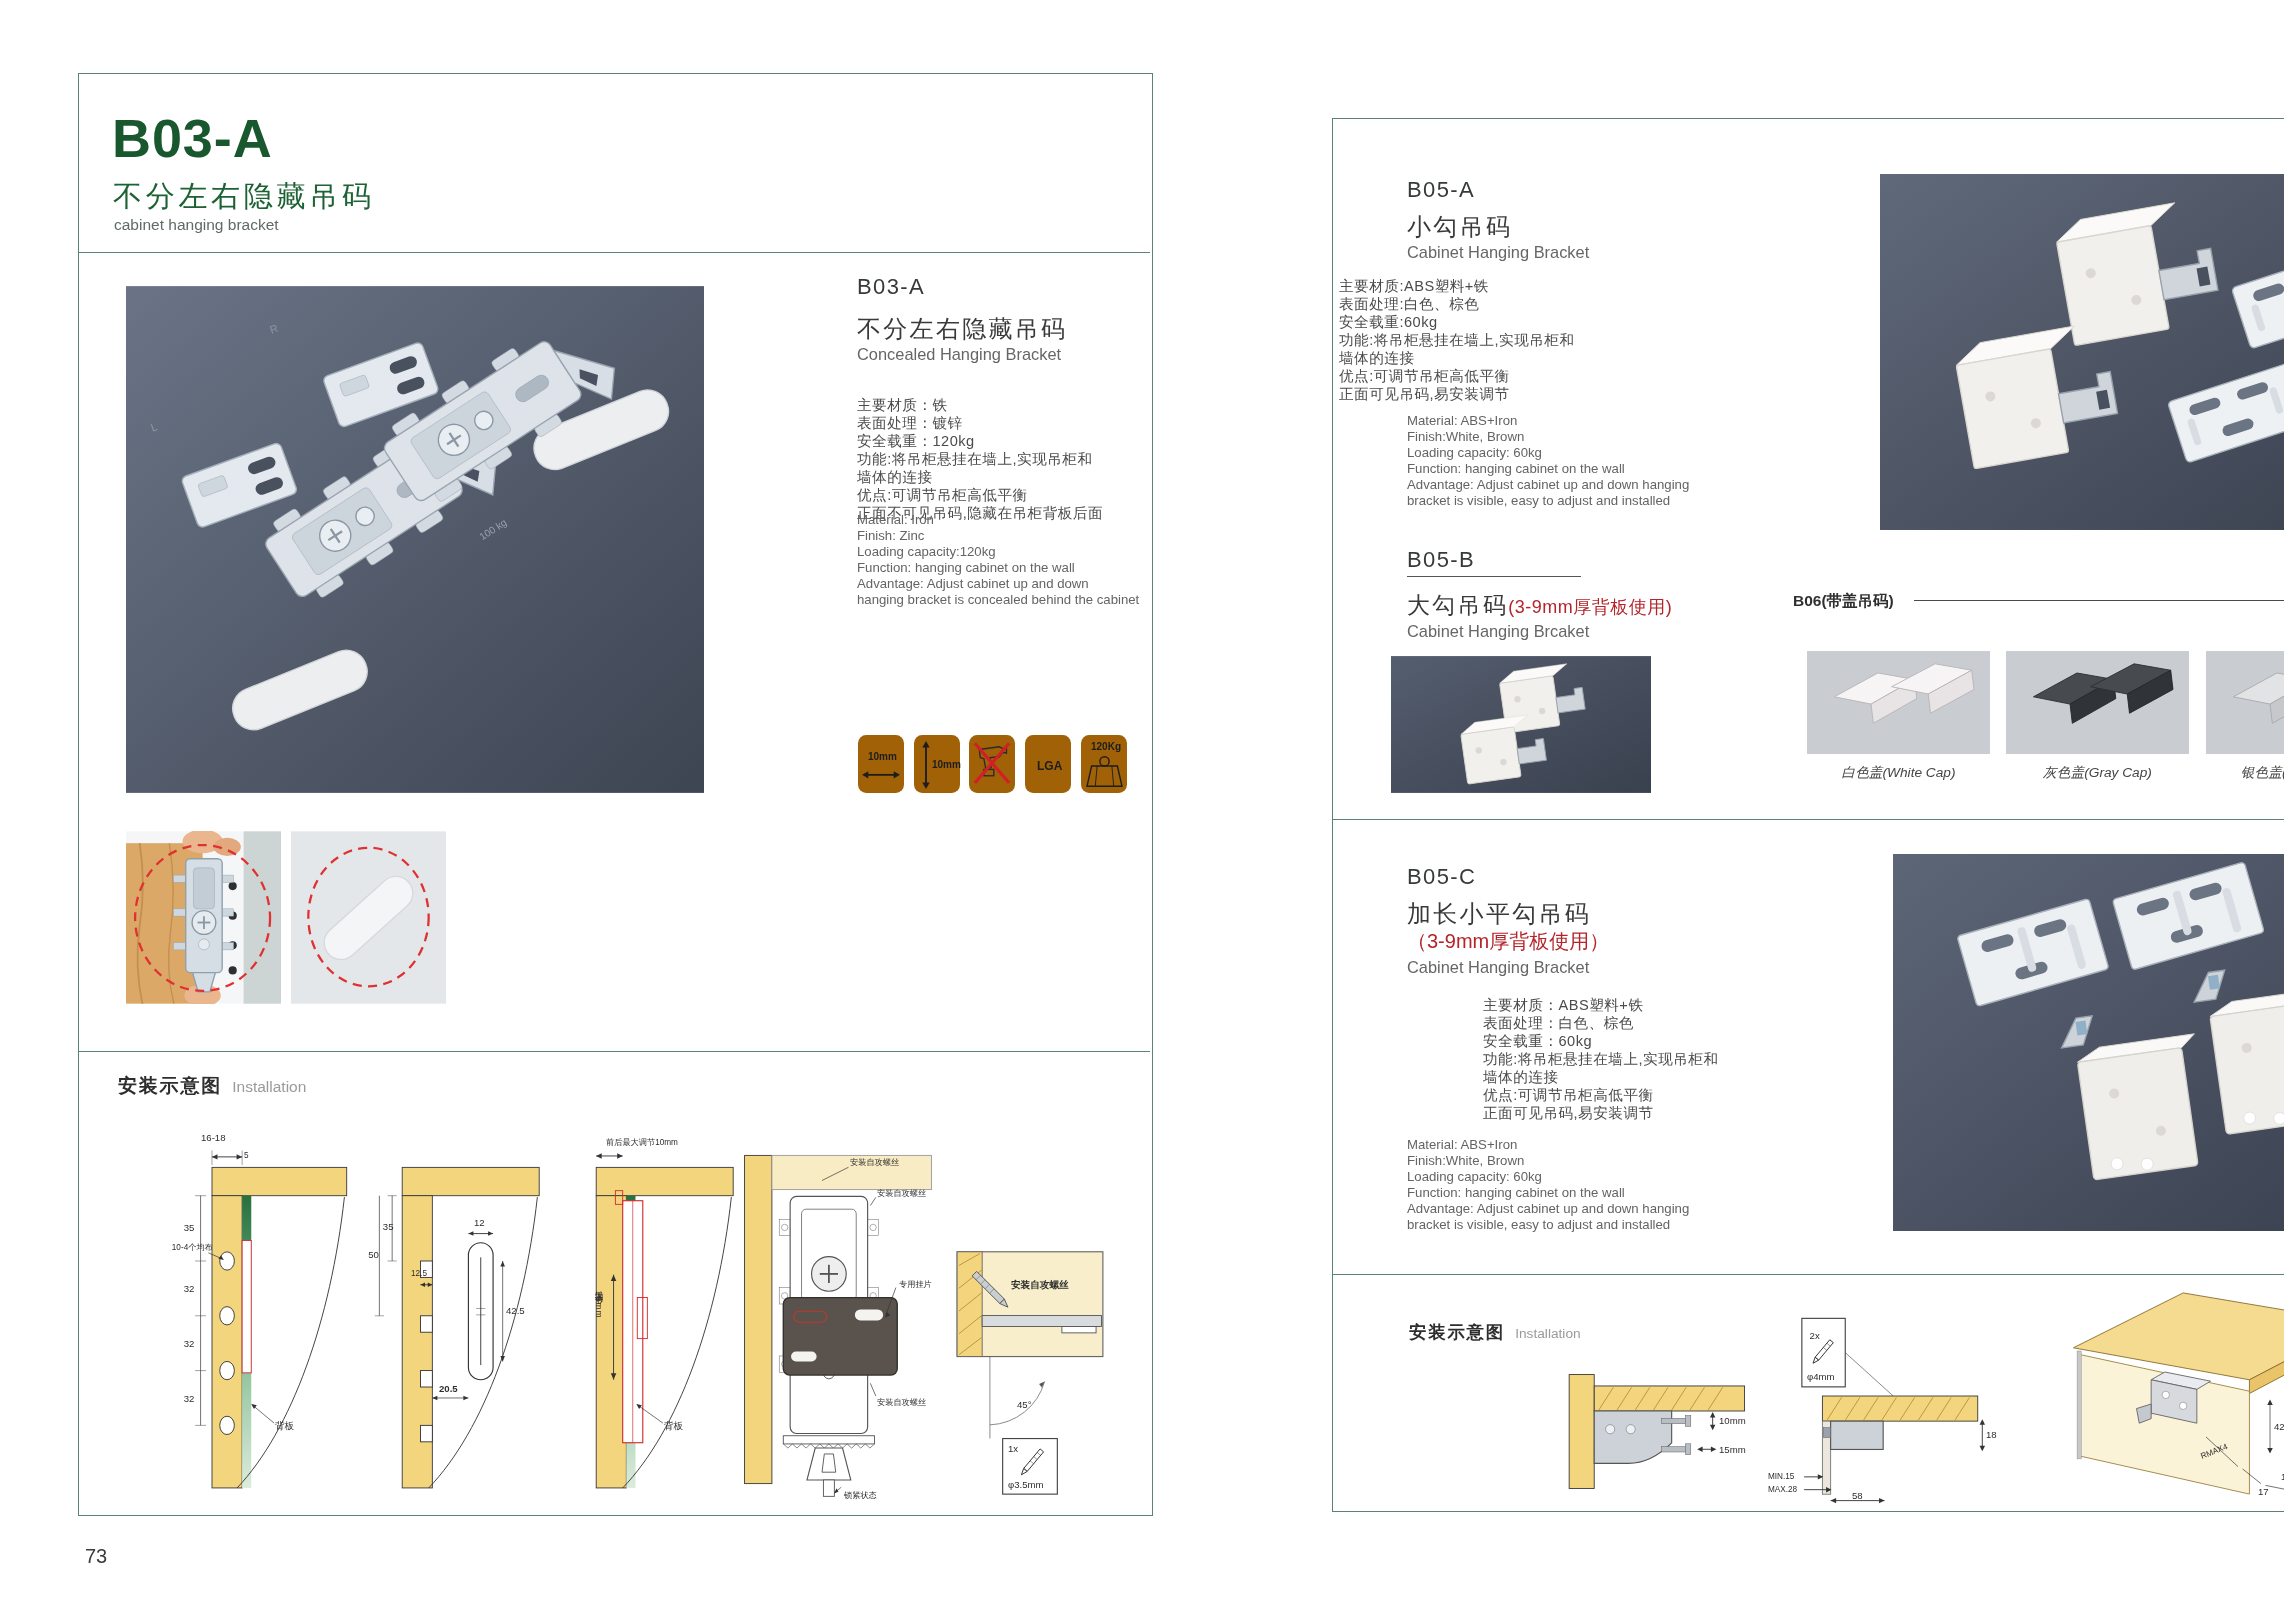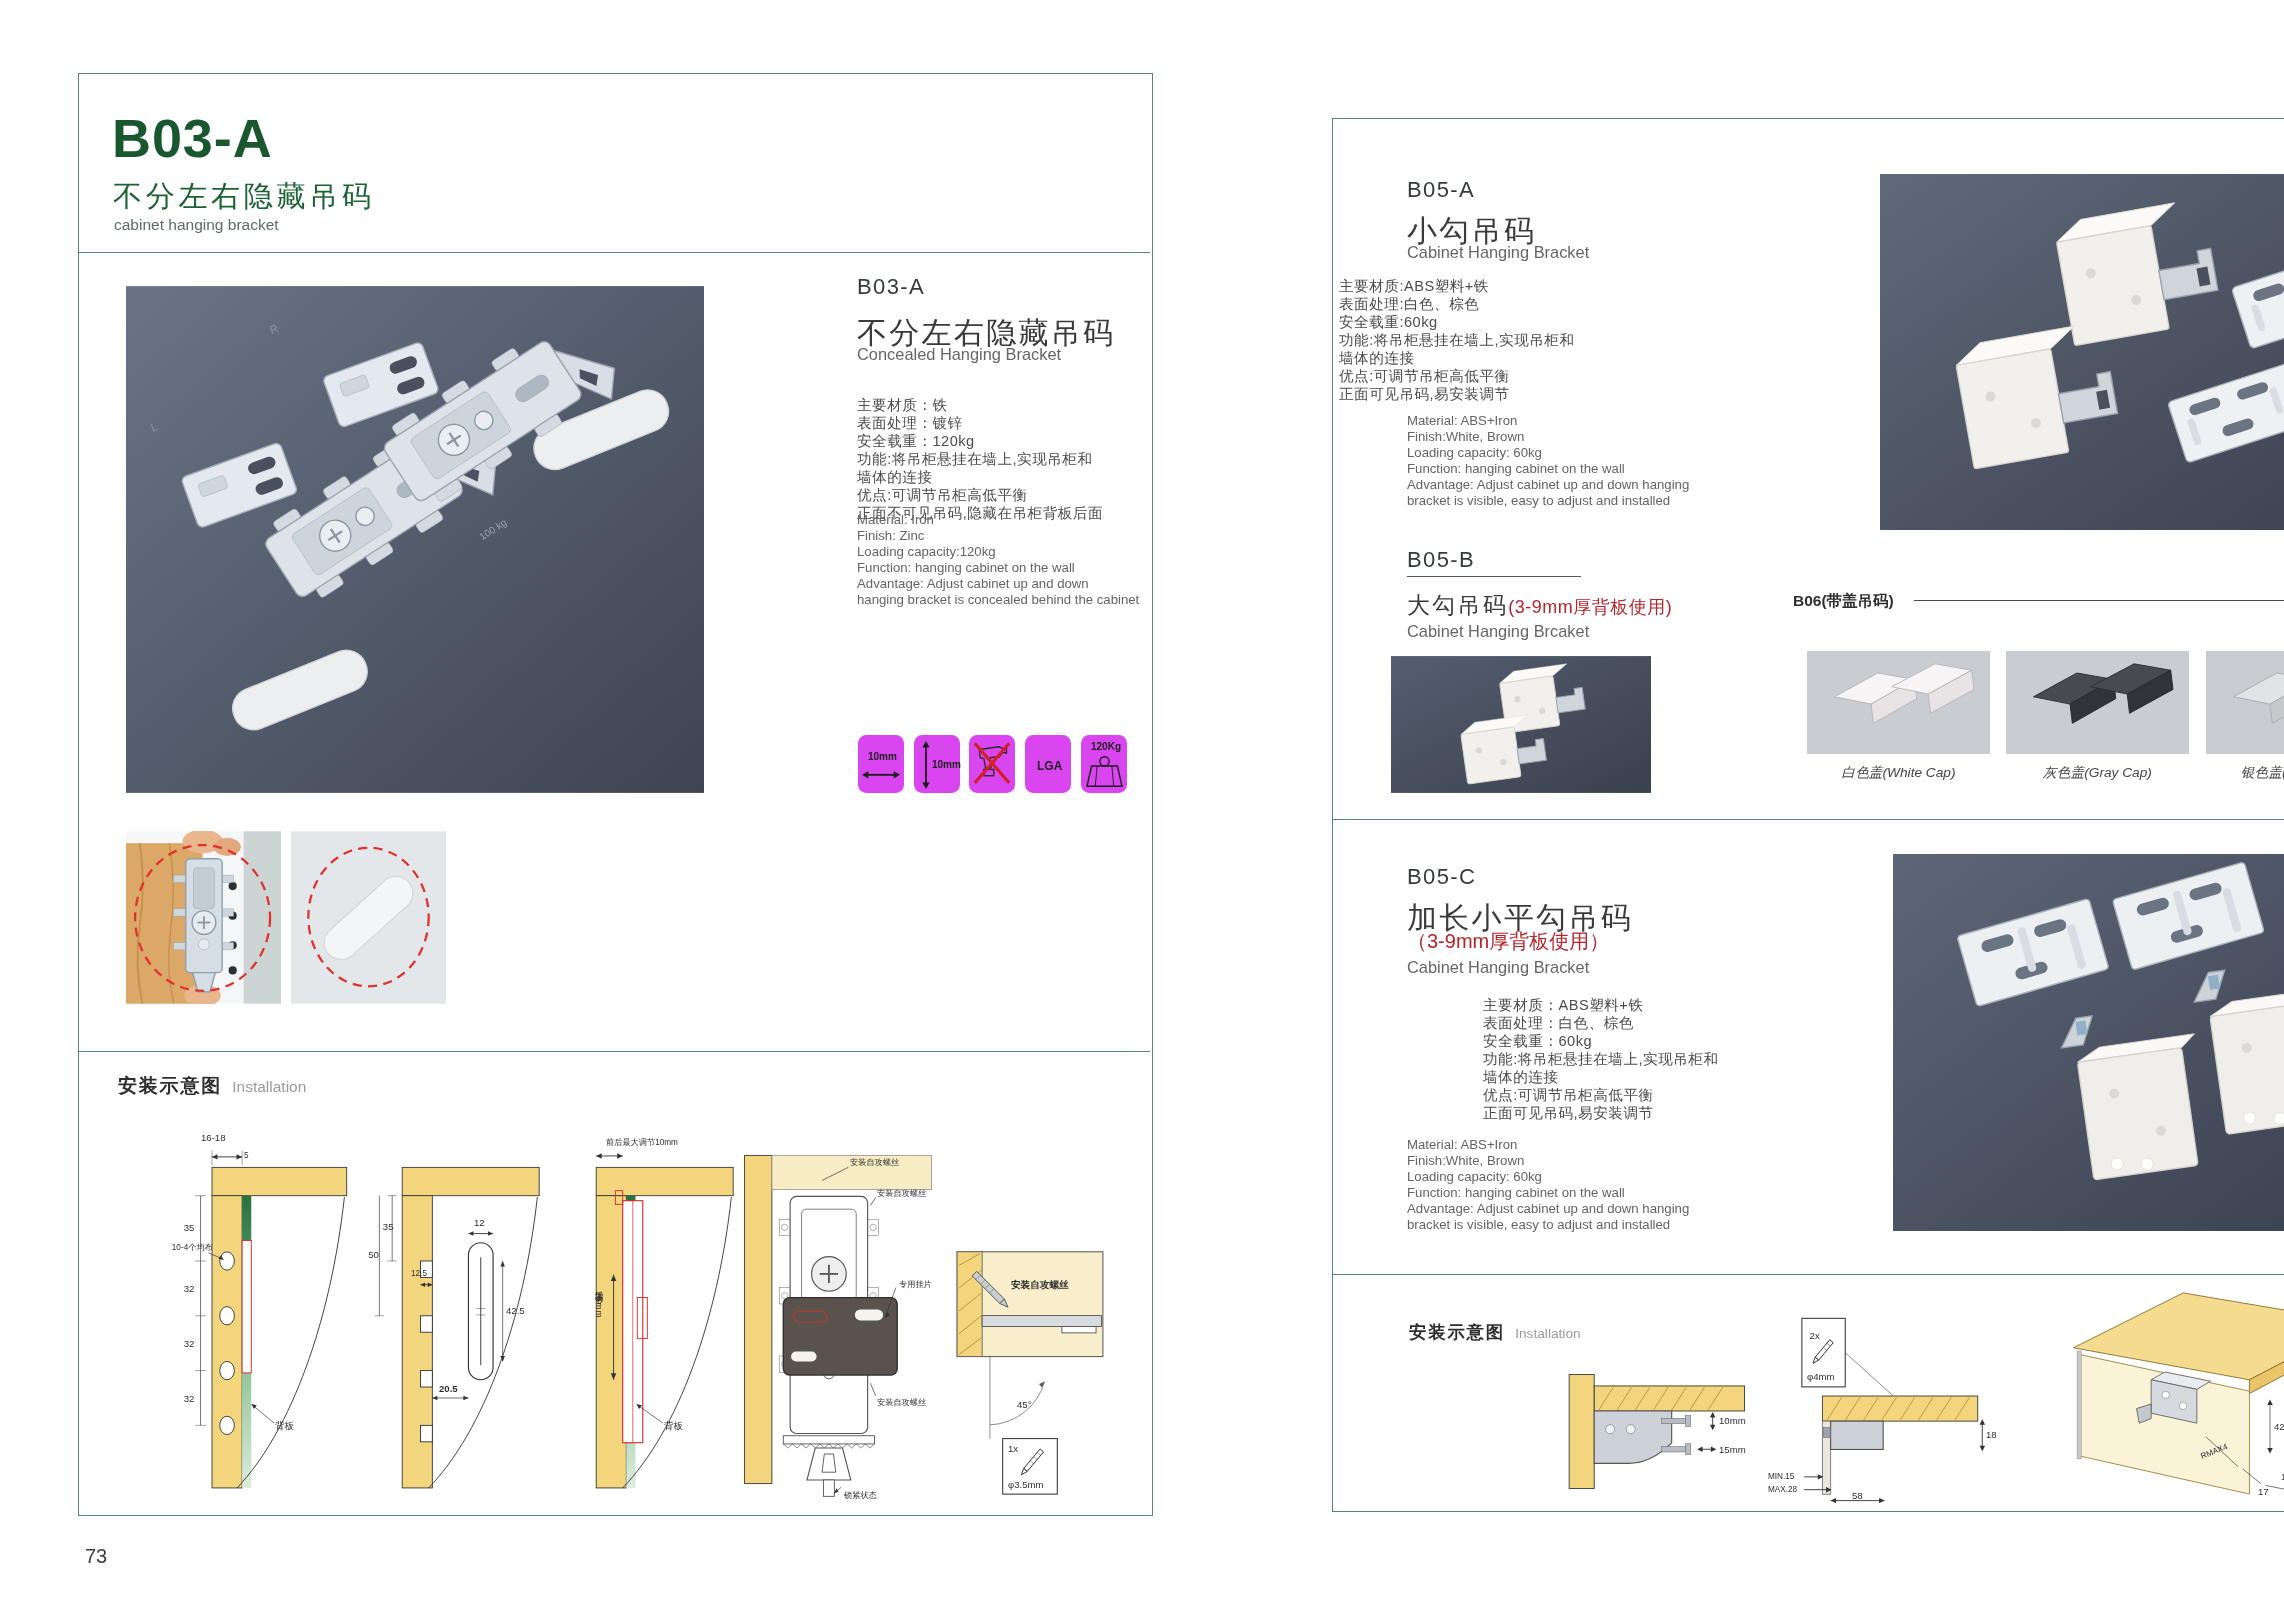--- a/index.html
+++ b/index.html
@@ -5,33 +5,33 @@
   html,body{margin:0;padding:0;background:#fff;}
   .sheet{position:relative;width:2482px;height:1618px;background:#fff;overflow:hidden;
          font-family:"Liberation Sans","DejaVu Sans",sans-serif;color:#333;}
   .abs{position:absolute;}
   .pagebox{position:absolute;border:1.4px solid #5c8273;background:#fff;}
   .sep{position:absolute;background:#5c8273;height:1.4px;}
   .h-code{font-weight:bold;color:#19582f;font-size:54px;letter-spacing:0.9px;}
   .h-zh{color:#1d6234;font-size:29px;letter-spacing:3.7px;font-weight:500;}
   .h-en{color:#5f6b64;font-size:15.5px;}
   .sec-code{color:#363b38;font-size:22px;letter-spacing:1.4px;}
-  .nm-zh{color:#3a3a3a;font-size:30px;letter-spacing:2.3px;}
+  .nm-zh{color:#3a3a3a;font-size:24px;letter-spacing:2.3px;}
   .nm-note{color:#b5242a;}
   .nm-en{color:#666;font-size:16.4px;}
   .sp-zh{color:#4b4b4b;font-size:14.6px;line-height:18px;letter-spacing:0.5px;}
   .sp-en{color:#646464;font-size:13.2px;line-height:16px;}
   .inst-zh{font-size:19px;font-weight:bold;color:#2e2e2e;letter-spacing:1.8px;display:inline-block;}
   .inst-en{font-size:15.5px;color:#9a9a9a;display:inline-block;margin-left:8.2px;}
   .pagenum{font-size:20px;color:#3c3c3c;}
   .dim{position:absolute;font-size:9.6px;color:#2e2e2e;white-space:nowrap;}
   .dim-sm{font-size:8.2px;}
   .vtext{writing-mode:vertical-rl;letter-spacing:1.4px;}
   .cap-cap{position:absolute;font-size:13.7px;color:#454545;text-align:center;width:183px;font-style:italic;}
-  .icon-box{position:absolute;width:46px;height:58px;background:#d946ef;border-radius:8.2px;}
+  .icon-box{position:absolute;width:46px;height:58px;background:#a16207;border-radius:8.2px;}
   .icon-txt{position:absolute;font-size:10px;color:#1d1d1d;font-weight:bold;white-space:nowrap;}
   .diag{position:absolute;}
   .photo{position:absolute;}
   svg{display:block;}
 </style>
 </head>
 <body>
 
 <div class="sheet">
 

